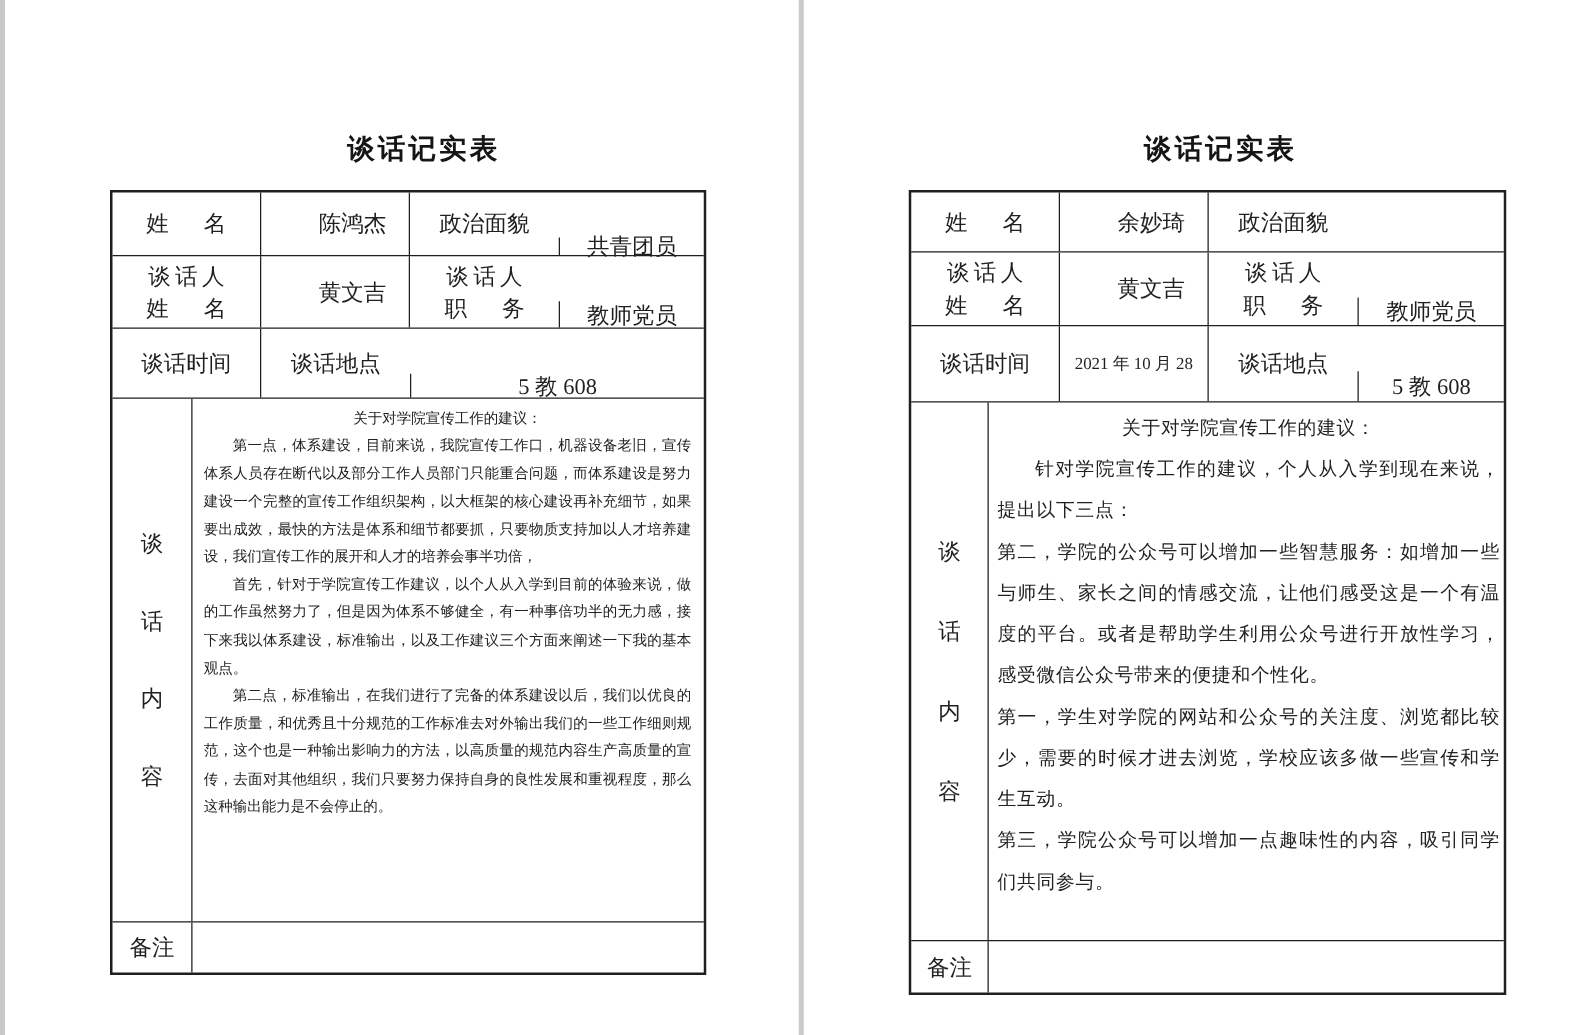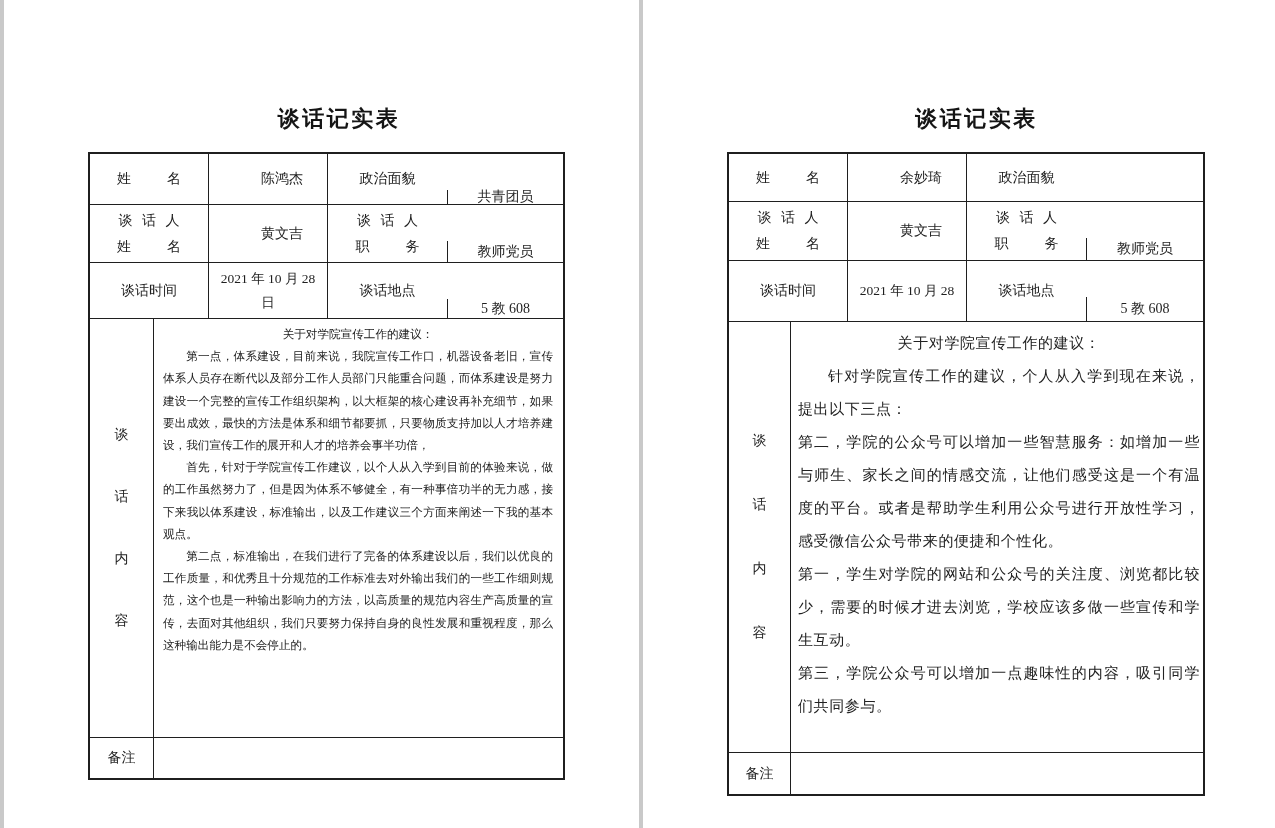--- a/index.html
+++ b/index.html
@@ -26,21 +26,21 @@
   }
   .pg0 .tbl{width:477px;}
   .pg1 .tbl{width:478px;}
 
   .row{display:flex;border-top:1px solid #1f1f1f;}
   .row:first-child{border-top:none;}
   .cell{
     border-left:1px solid #1f1f1f;
     display:flex;flex-direction:column;
     align-items:center;justify-content:center;
-    font-size:14px;line-height:26px;text-align:center;
+    font-size:18px;line-height:26px;text-align:center;
   }
   .cell:first-child{border-left:none;}
   .w0{width:118px;}.w1{width:119px;padding-left:28px;}.w2{width:120px;}.w3{flex:1;margin-top:36px;}
   .grow{flex:1;}
 
   
   .pg0 .r1{height:50px;}  .pg1 .r1{height:47px;}
   .pg0 .r2{height:58px;}  .pg1 .r2{height:59px;}
   .pg0 .r3{height:56px;}  .pg1 .r3{height:61px;}
   .pg0 .r4{height:419px;} .pg1 .r4{height:431px;}
@@ -108,23 +108,20 @@
           <span class="spread3">谈话人</span>
           <span class="spread2">职务</span>
         </div>
         <div class="cell w3">
             <span>教师党员</span>
           </div>
       </div>
       <div class="row r3">
         <div class="cell w0">
             <span>谈话时间</span>
-          </div>
-        <div class="cell w1 dateCell">
-            <span>2021 年 10 月 28 日</span>
           </div>
         <div class="cell w2">
             <span>谈话地点</span>
           </div>
         <div class="cell w3">
             <span>5 教 608</span>
           </div>
       </div>
       <div class="row r4">
         <div class="cell lblcol vlabel">

